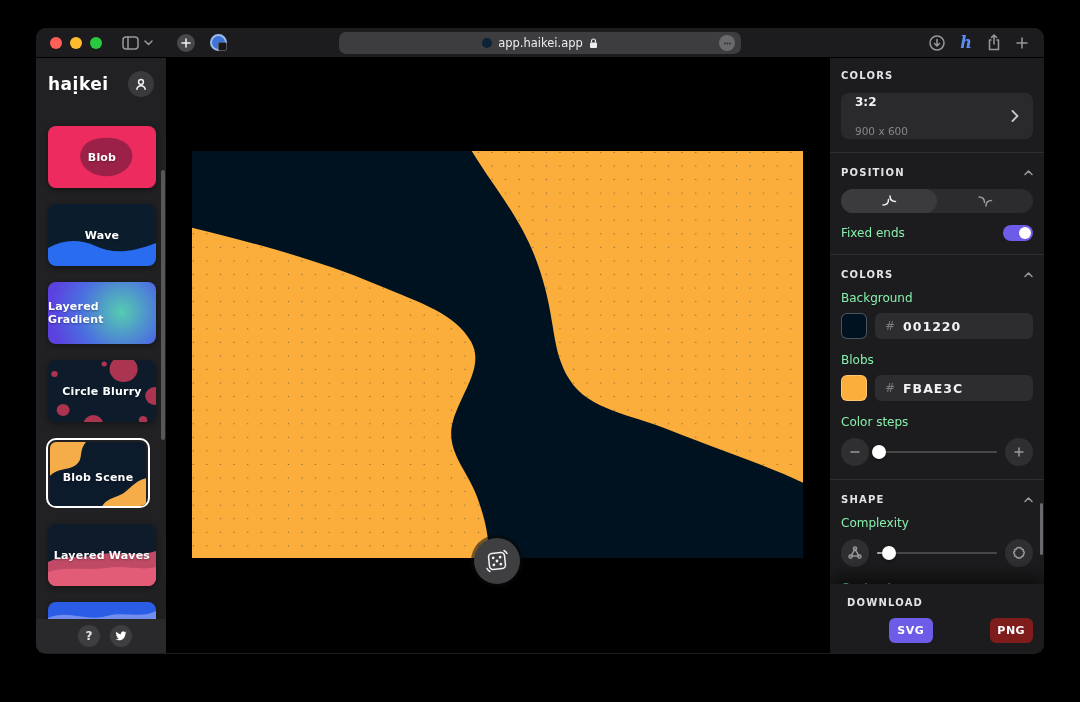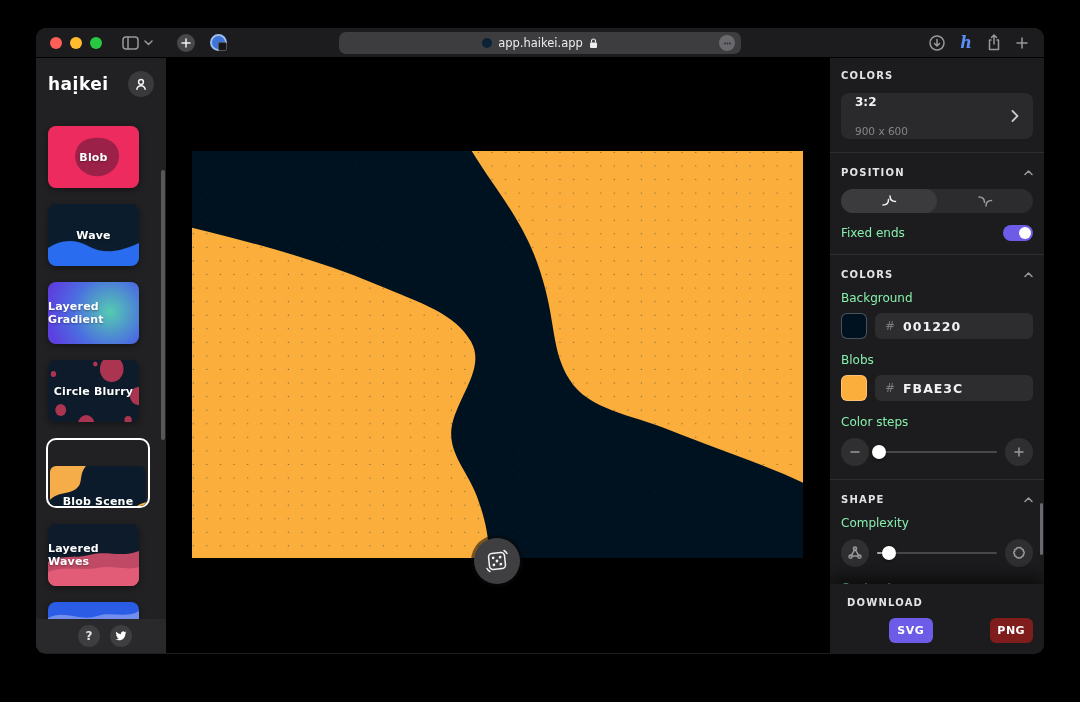--- a/index.html
+++ b/index.html
@@ -27,25 +27,25 @@
   .content { display:flex; height:595px; }
   .sidebar { width:130px; background:#212123; position:relative; display:flex; flex-direction:column; }
   .canvas-area { flex:1; background:#000; position:relative; }
   .panel { width:214px; background:#1c1c1e; position:relative; overflow:hidden; }
 
   
   .sb-header { height:52px; display:flex; align-items:center; justify-content:space-between; padding:0 12px;text-align:center; }
   .logo { color:#fff; font-size:17px; font-weight:bold; letter-spacing:.5px; }
   .avatar { width:26px; height:26px; border-radius:50%; background:#3a3a3c; display:flex; align-items:center; justify-content:center; }
   .tpl-list { flex:1; overflow:hidden; padding:16px 12px 0 12px; position:relative; }
-  .tpl-card { width:91px; height:62px; border-radius:8px; overflow:hidden; position:relative; margin-bottom:16px; box-shadow:0 2px 6px rgba(0,0,0,.4); }
+  .tpl-card { width:108px; height:62px; border-radius:8px; overflow:hidden; position:relative; margin-bottom:16px; box-shadow:0 2px 6px rgba(0,0,0,.4); }
   .tpl-card svg.art, .tpl-card .art { position:absolute; inset:0; width:100%; height:100%; }
   .tpl-label { position:absolute; inset:0; display:flex; align-items:center; justify-content:center; color:#fff; font-size:11px; font-weight:bold; text-shadow:0 1px 2px rgba(0,0,0,.35); letter-spacing:.2px; }
   .tpl-sel { border:2px solid #fff; border-radius:10px; padding:2px; width:104px; height:70px; margin-left:-2px; background:transparent; box-shadow:none; }
-  .tpl-sel .inner { position:relative; width:96px; height:70px; border-radius:6px; overflow:hidden;margin-top:24px; }
+  .tpl-sel .inner { position:relative; width:96px; height:70px; border-radius:6px; overflow:hidden; }
   .sb-scroll { position:absolute; right:1px; top:60px; width:4px; height:270px; border-radius:2px; background:#57575a; }
   .sb-footer { height:34px; background:#29292b; display:flex; align-items:center; gap:10px; padding-left:42px; }
   .round-sm { width:22px; height:22px; border-radius:50%; background:#3e3e40; color:#e5e5e8; display:flex; align-items:center; justify-content:center; font-size:12px; font-weight:bold; }
 
   
   .artboard { position:absolute; left:26px; top:93px; width:611px; height:407px; }
   .dice-btn { position:absolute; left:308px; top:480px; width:46px; height:46px; border-radius:50%; background:#3f3f41; box-shadow:0 0 0 3px rgba(10,10,10,.55); display:flex; align-items:center; justify-content:center; }
 
   
   .sect-title { color:#e3e3e6; font-size:10px; font-weight:bold; letter-spacing:1.2px; }

